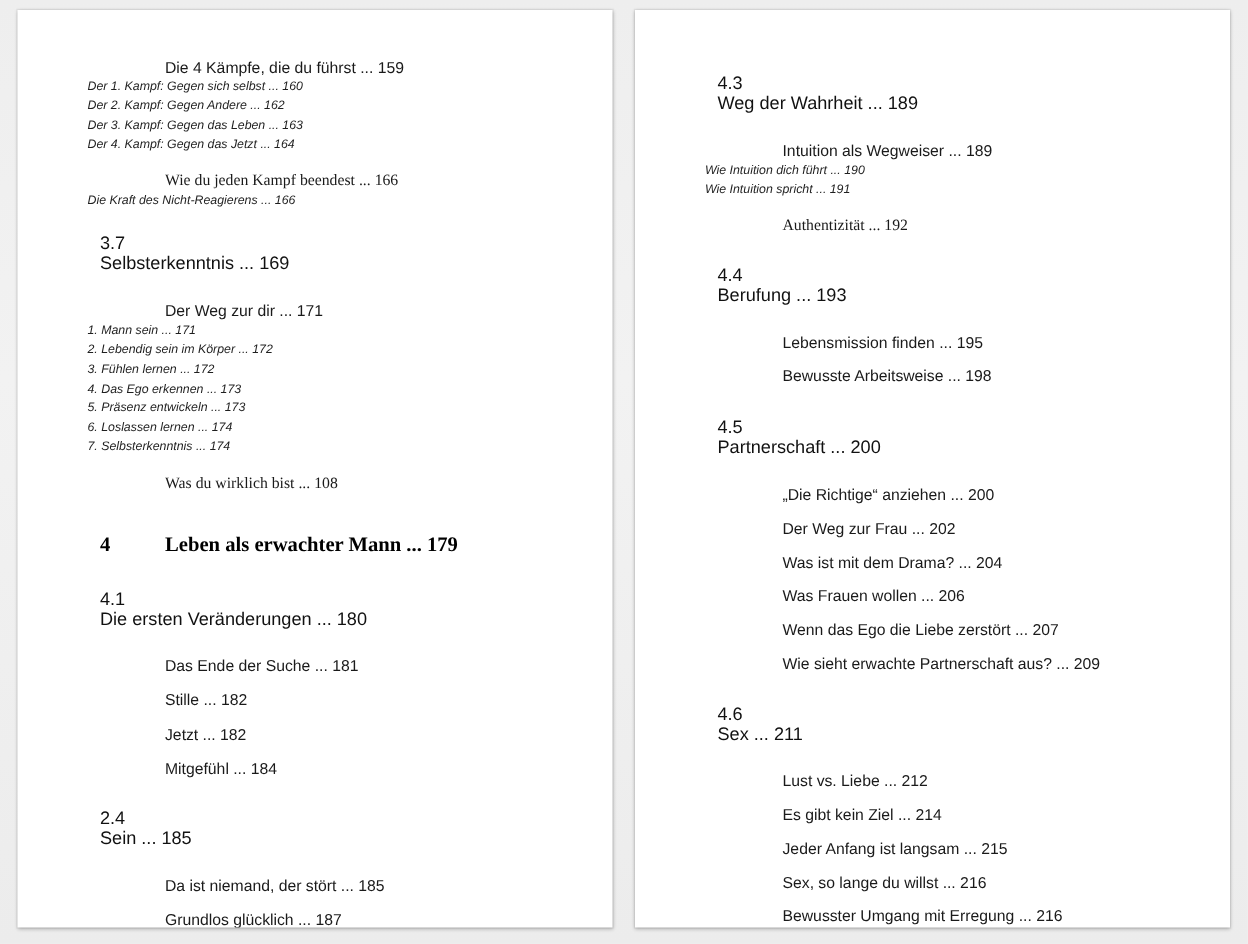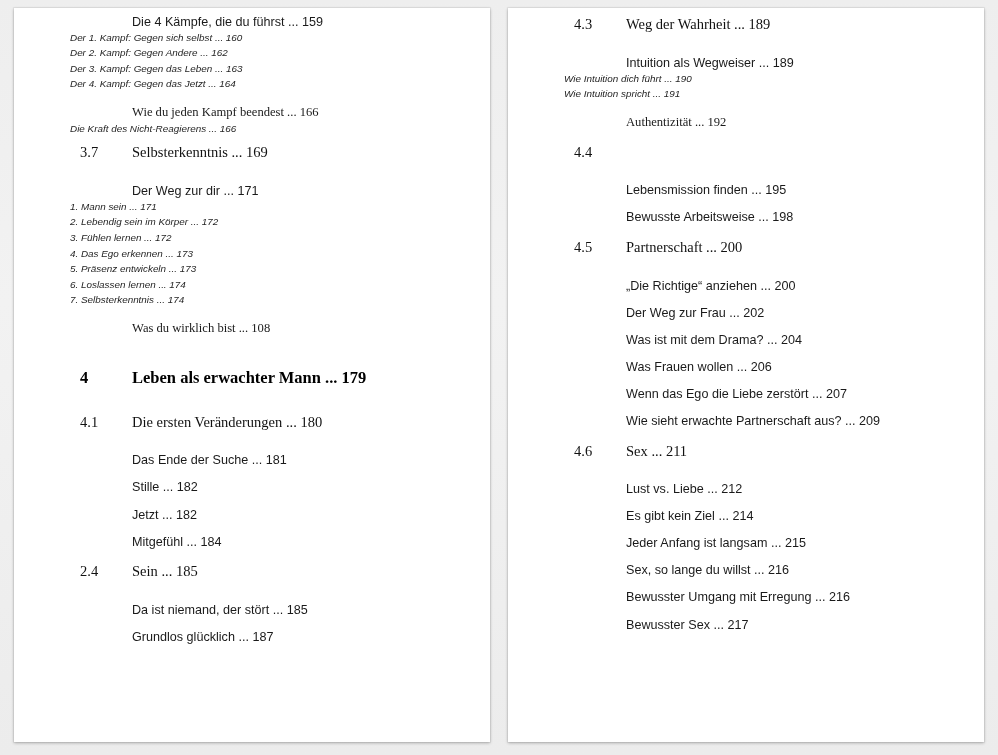--- a/index.html
+++ b/index.html
@@ -30,20 +30,21 @@
     box-shadow: 0 1px 3px rgba(0,0,0,0.28), 0 0 0 1px rgba(0,0,0,0.045);
     overflow: hidden;
   }
   .page.left  { left: 14px; }
   .page.right { left: 508px; }
 
   .page-inner {
     position: relative;
     width: 100%;
     height: 100%;
+    padding-top: 32px;
     box-sizing: border-box;
   }
 
   
   .row {
     display: flex;
     align-items: baseline;
   }
   .num {
     flex: 0 0 auto;
@@ -60,26 +61,27 @@
     font-size: 16.5px;
     color: #000;
     margin-top: 26px;
     margin-bottom: 26px;
   }
   .lvl-chapter .num { width: 52px; margin-left: 66px; }
   .lvl-chapter .ttl { }
 
   
   .lvl-section {
-    font-family: Liberation Serif, serif;
+    font-family: Liberation Sans, sans-serif;
     font-weight: normal;
     font-size: 14.5px;
     color: #111;
-    margin-top: 8px;
+    margin-top: 19px;
     margin-bottom: 16px;
+    flex-direction: column;
   }
   .lvl-section .num { width: 52px; margin-left: 66px; }
 
   
   .lvl-entry {
     font-family: "Liberation Sans", sans-serif;
     font-size: 12.6px;
     color: #1a1a1a;
     margin-left: 118px;
     margin-top: 0;
@@ -156,20 +158,21 @@
         <div class="row lvl-section">
           <span class="num">4.3</span>
           <span class="ttl">Weg der Wahrheit ... 189</span>
         </div>
         <div class="lvl-entry has-subs">Intuition als Wegweiser ... 189</div>
         <div class="lvl-sub">Wie Intuition dich führt ... 190</div>
         <div class="lvl-sub">Wie Intuition spricht ... 191</div>
         <div class="lvl-entry">Authentizität ... 192</div>
         <div class="row lvl-section">
           <span class="num">4.4</span>
+          <span class="ttl">Berufung ... 193</span>
         </div>
         <div class="lvl-entry">Lebensmission finden ... 195</div>
         <div class="lvl-entry">Bewusste Arbeitsweise ... 198</div>
         <div class="row lvl-section">
           <span class="num">4.5</span>
           <span class="ttl">Partnerschaft ... 200</span>
         </div>
         <div class="lvl-entry">„Die Richtige“ anziehen ... 200</div>
         <div class="lvl-entry">Der Weg zur Frau ... 202</div>
         <div class="lvl-entry">Was ist mit dem Drama? ... 204</div>

